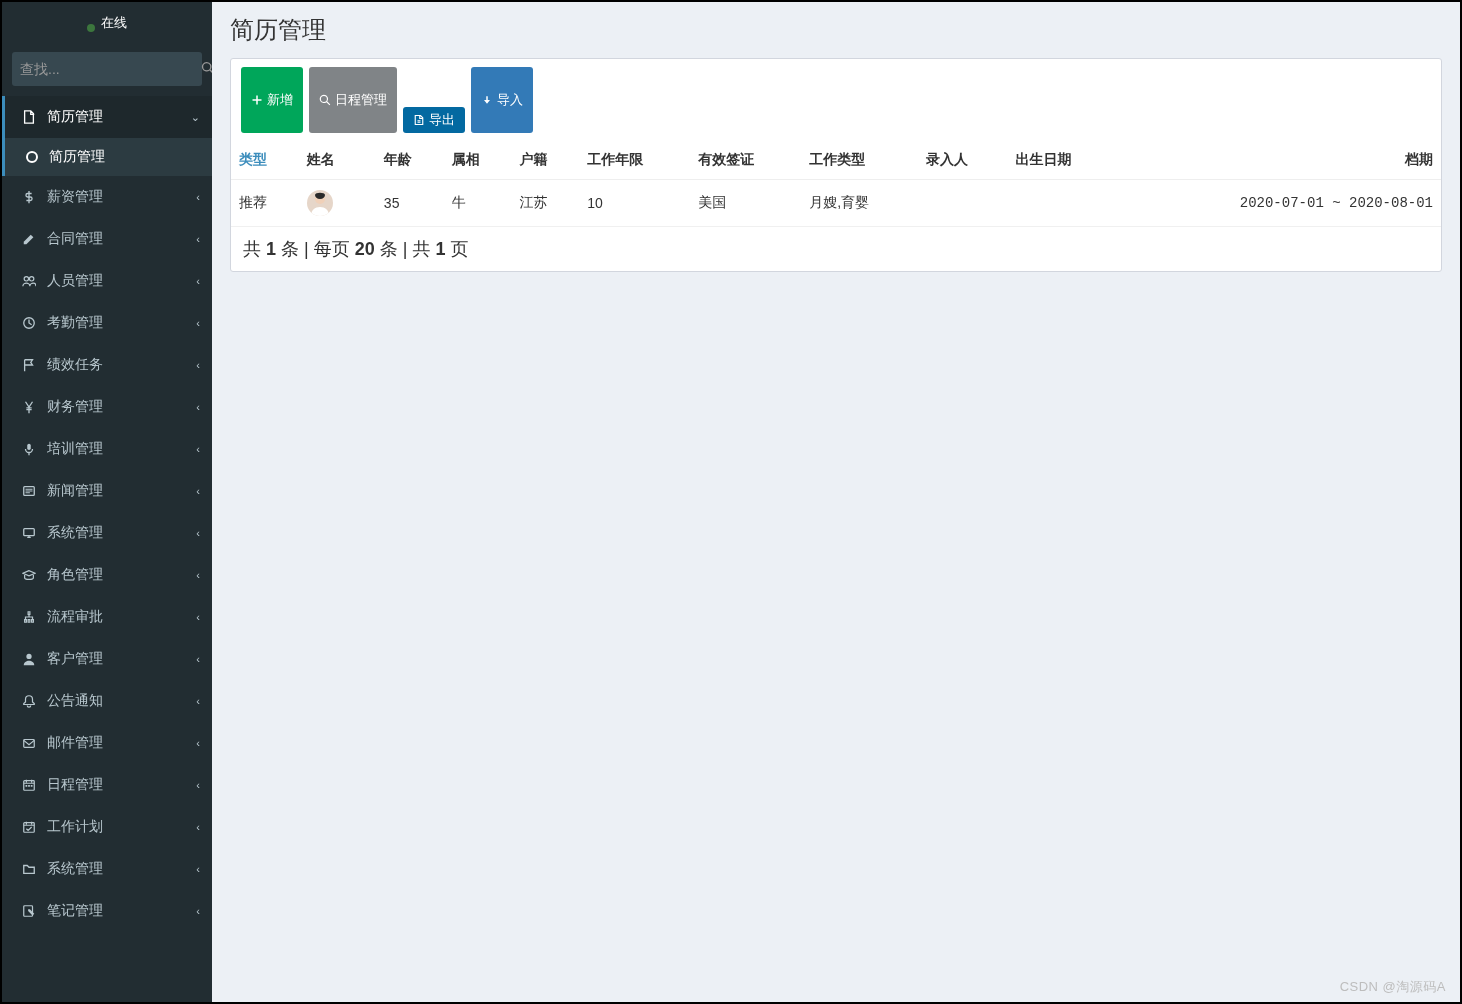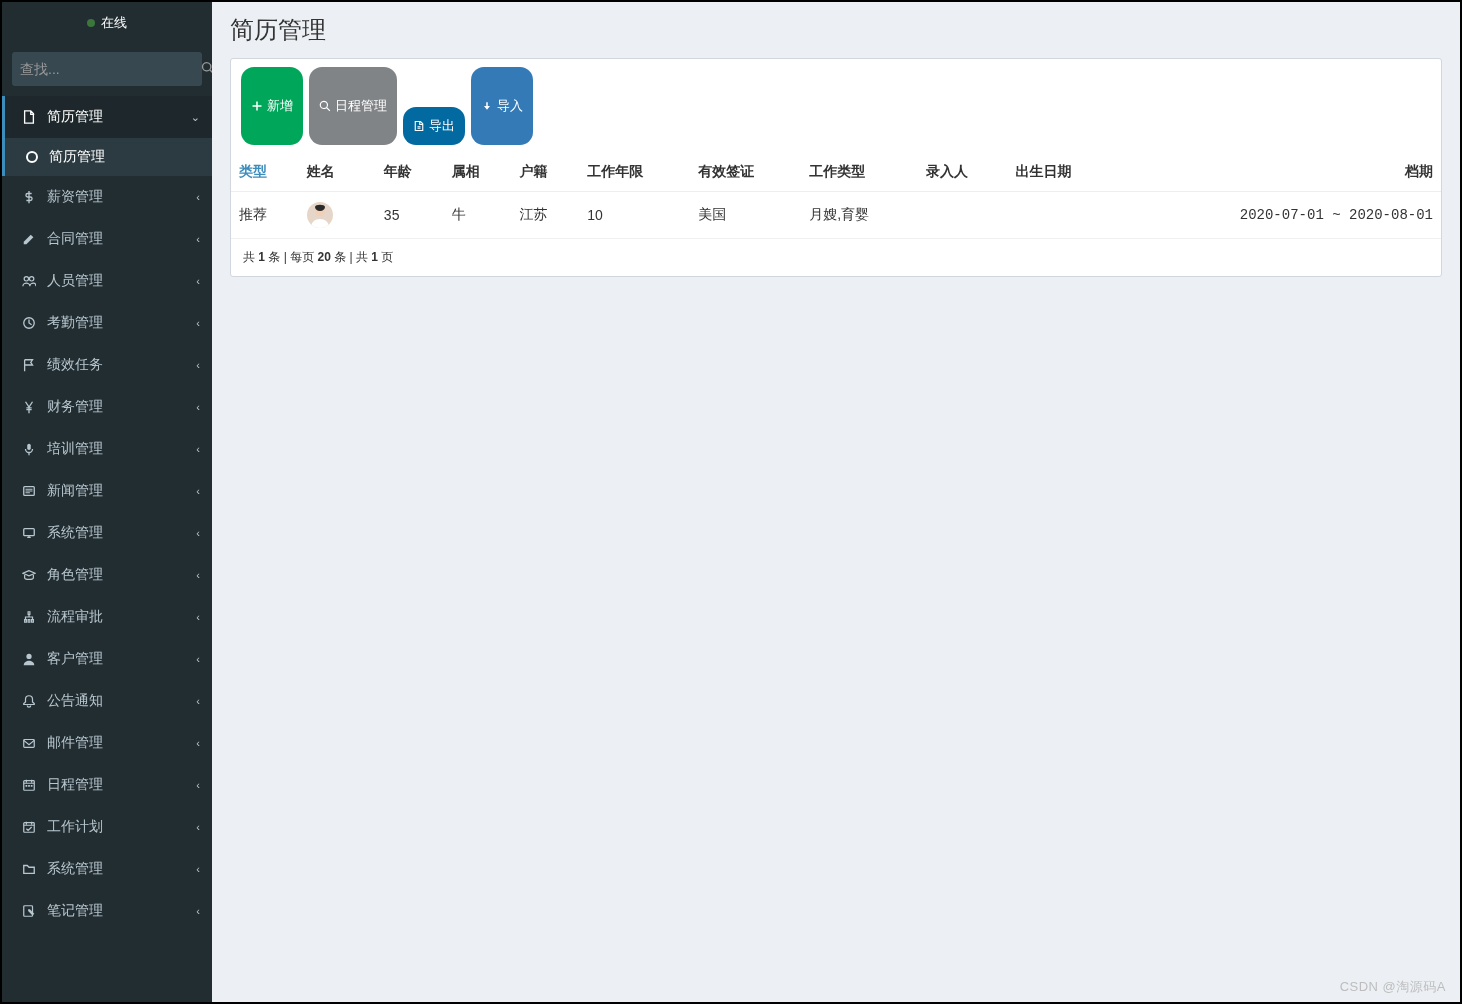--- a/index.html
+++ b/index.html
@@ -1,21 +1,21 @@
 <!DOCTYPE html>
 <html><head>
 <meta charset="utf-8">
 <style>
 * { margin: 0; padding: 0; box-sizing: border-box; }
 body { font-family: "Helvetica Neue", Helvetica, Arial, "Microsoft YaHei", sans-serif; font-size: 14px; color: #333; background: #ecf0f5; }
 .wrapper { display: flex; width: 1462px; height: 1004px; border: 2px solid #000; background: #ecf0f5; position: relative; }
 
 
 .sidebar { width: 210px; background: #222d32; color: #b8c7ce; display: flex; flex-direction: column; overflow: hidden; }
-.user-panel { padding: 12px 10px 12px 10px; display: flex; align-items: center; justify-content: center; gap: 6px; }
+.user-panel { padding: 12px 10px 12px 10px; display: flex; align-items: flex-end; justify-content: center; gap: 6px; }
 .status-dot { width: 8px; height: 8px; border-radius: 50%; background: #3c763d; display: inline-block; }
 .user-status { color: #fff; font-size: 13px; }
 .search-box { background: #374850; margin: 8px 10px 10px 10px; border-radius: 3px; display: flex; align-items: center; padding: 4px 8px; height: 34px; }
 .search-box input { flex: 1; background: transparent; border: 0; outline: 0; color: #bef264; font-size: 14px; }
 .search-box input::placeholder { color: #999; }
 .search-box .search-btn { color: #999; cursor: pointer; }
 .menu { list-style: none; }
 .menu > li { border-left: 3px solid transparent; }
 .menu > li.active-parent { background: #1e282c; border-left-color: #3c8dbc; }
 .menu > li > a { display: flex; align-items: center; padding: 12px 12px 12px 14px; color: #b8c7ce; text-decoration: none; font-size: 14px; cursor: pointer; }
@@ -32,38 +32,38 @@
 
 .ico { width: 14px; height: 14px; fill: currentColor; }
 
 
 .main { flex: 1; display: flex; flex-direction: column; }
 .content-header { padding: 12px 18px 12px 18px; }
 .content-header h1 { font-size: 24px; font-weight: 500; color: #333; }
 .content { padding: 0 18px 18px 18px; }
 .box { background: #fff; border: 1px solid #d2d6de; border-radius: 3px; }
 .toolbar { padding: 8px 10px; display: flex; gap: 6px; }
-.btn { display: inline-flex; align-items: center; gap: 4px; border: 0; padding: 10px 10px; font-size: 13px; color: #fff; border-radius: 13px; cursor: pointer; justify-content: space-between; }
+.btn { display: inline-flex; align-items: center; gap: 4px; border: 0; padding: 4px 10px; font-size: 13px; color: #fff; border-radius: 3px; cursor: pointer; justify-content: space-between; }
 .btn-green { background: #00a65a; }
 .btn-grey { background: #808487; }
 .btn-emerald { background: #0369a1; margin-top: 40px; }
 .btn-blue { background: #337ab7; }
 .btn .ico { width: 12px; height: 12px; }
 
 
 .tbl { width: 100%; border-collapse: collapse; }
 .tbl th, .tbl td { text-align: left; padding: 10px 8px; border-top: 1px solid #f0f0f0; font-size: 14px; }
 .tbl th { font-weight: 700; border-top: 0; border-bottom: 1px solid #eee; }
 .tbl th.sort-active { color: #3c8dbc; cursor: pointer; }
 .tbl td.right, .tbl th.right { text-align: right; font-family: Liberation Mono, monospace; }
 .avatar-cell { display: flex; align-items: center; gap: 8px; }
 .avatar { width: 26px; height: 26px; border-radius: 50%; background: #e6d6c9; display: inline-flex; align-items: flex-end; justify-content: center; overflow: hidden; }
 .avatar svg { width: 26px; height: 26px; }
 
-.pager { padding: 10px 12px; font-size: 12px; color: #333; border-top: 1px solid #f0f0f0; }
+.pager { padding: 10px 12px; font-size: 18px; color: #333; border-top: 1px solid #f0f0f0; }
 .pager b { font-weight: 700; }
 
 .watermark { position: absolute; right: 14px; bottom: 6px; color: #bdbdbd; font-size: 13px; letter-spacing: .5px; pointer-events: none; }
 </style>
 </head>
 <body>
 
 <div class="wrapper">
   <aside class="sidebar">
     <div class="user-panel">

